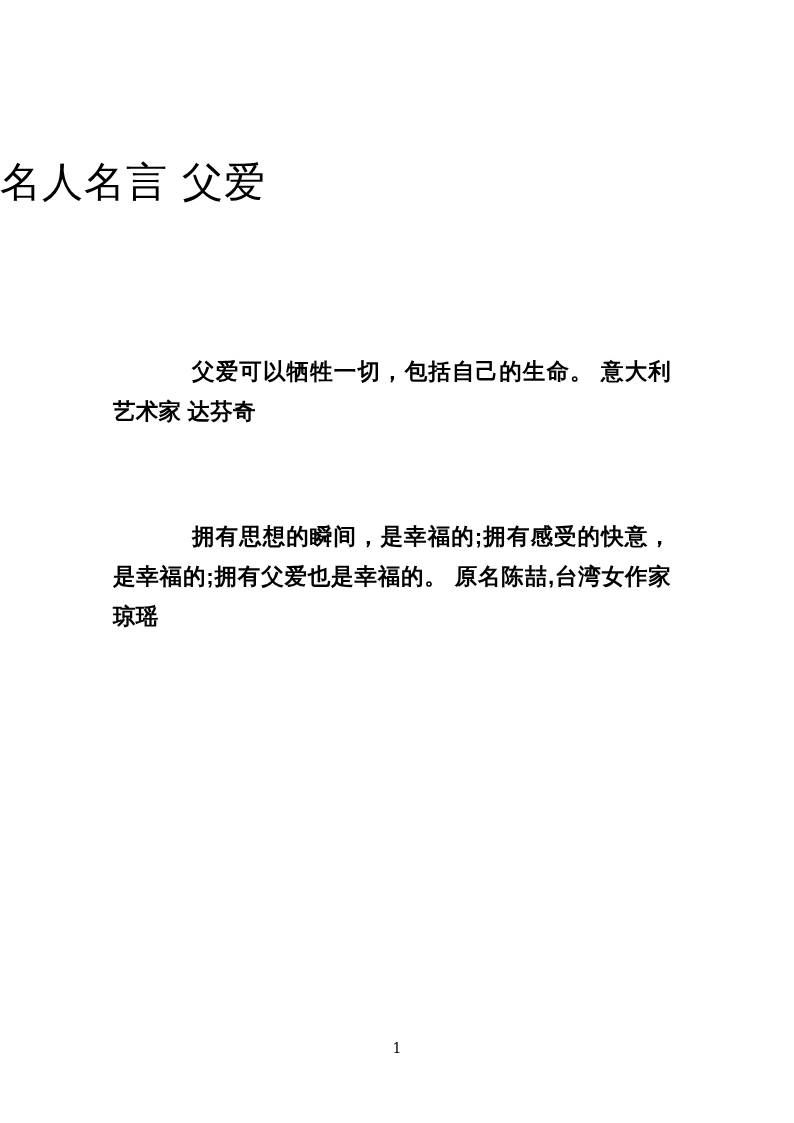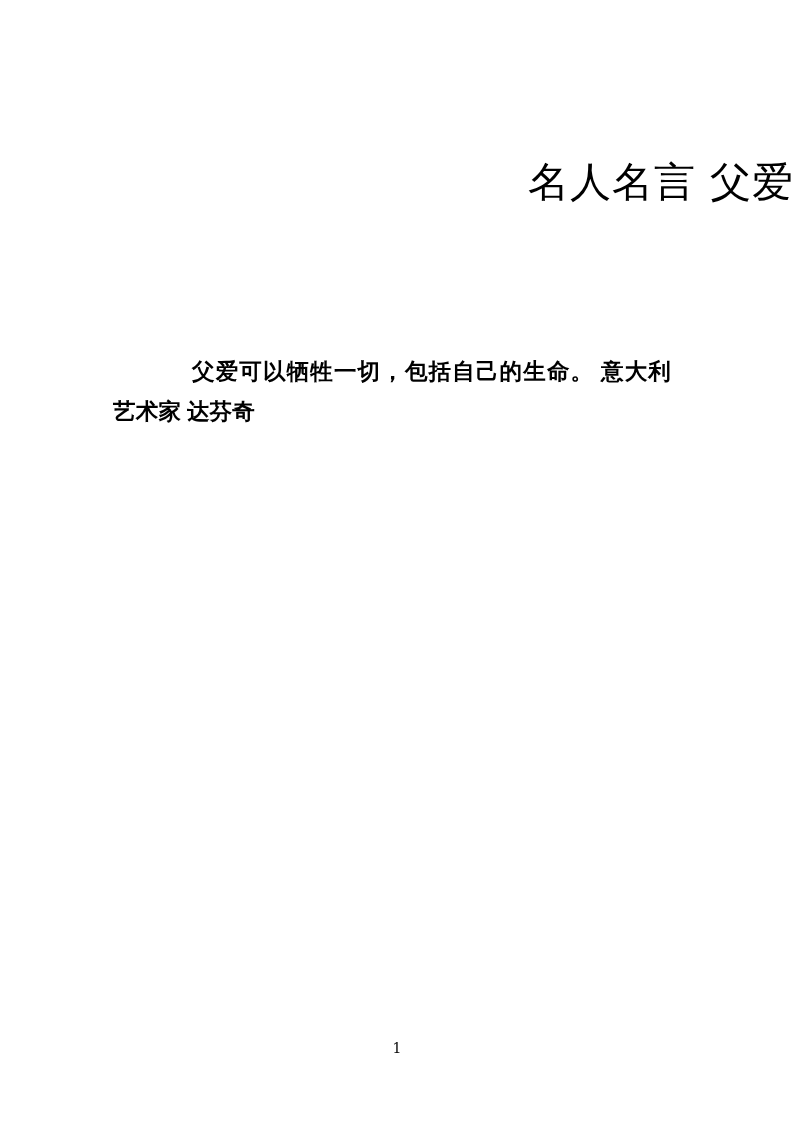--- a/index.html
+++ b/index.html
@@ -19,36 +19,36 @@
     margin: 0 auto;
     background: #ffffff;
     overflow: hidden;
     box-sizing: border-box;
   }
   .doc-title {
     position: absolute;
     left: 0;
     right: 0;
     top: 128px;
-    text-align: right;
+    text-align: left;
     font-family: "DejaVu Serif", "Liberation Serif", serif;
     font-size: 41px;
     font-weight: 400;
     line-height: 54px;
     letter-spacing: 1px;
     white-space: pre;
   }
   .body-block {
     position: absolute;
     left: 113px;
     top: 352px;
     width: 570px;
   }
   .para {
-    font-family: Liberation Serif, serif;
+    font-family: Liberation Sans, sans-serif;
     font-size: 22.5px;
     font-weight: 700;
     line-height: 40px;
     letter-spacing: 0.2px;
     text-indent: 79px;
     text-align: justify;
     text-justify: inter-character;
     margin: 0 12px 85px 0;
     white-space: normal;
     word-break: break-all;
@@ -74,19 +74,20 @@
 
 <div class="page">
 
   <h1 class="doc-title">名人名言 父爱</h1>
 
   <div class="body-block">
 
     <p class="para">父爱可以牺牲一切，包括自己的生命。  意大利艺术家 达芬奇</p>
 
 
+    <p class="para">拥有思想的瞬间，是幸福的;拥有感受的快意，是幸福的;拥有父爱也是幸福的。  原名陈喆,台湾女作家 琼瑶</p>
 
 
   </div>
 
   <div class="page-number">1</div>
 
 </div>
 
 </body></html>

